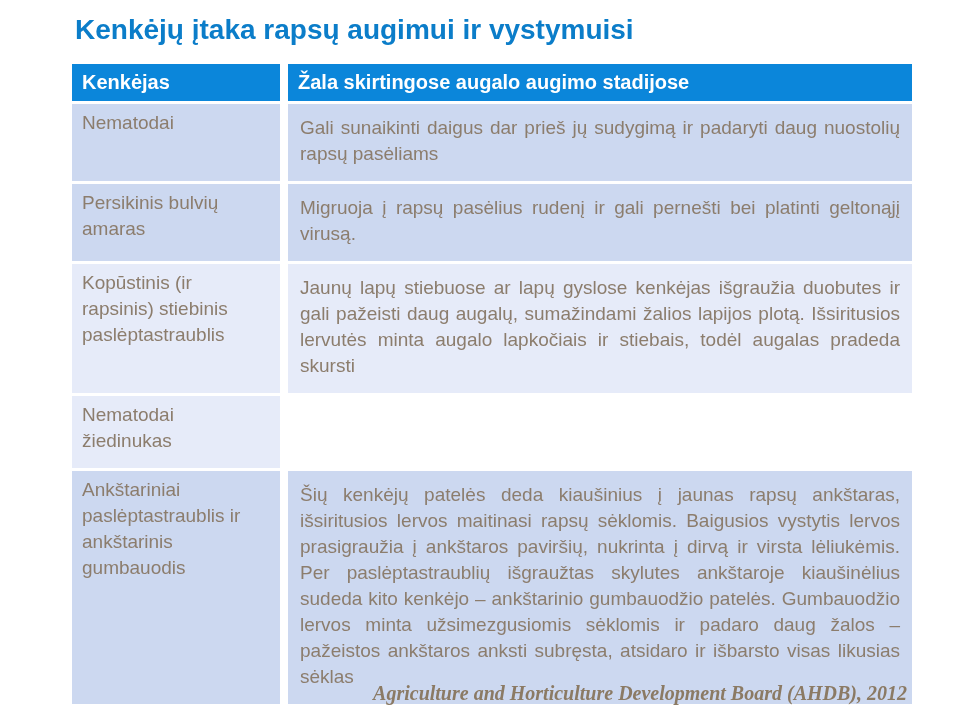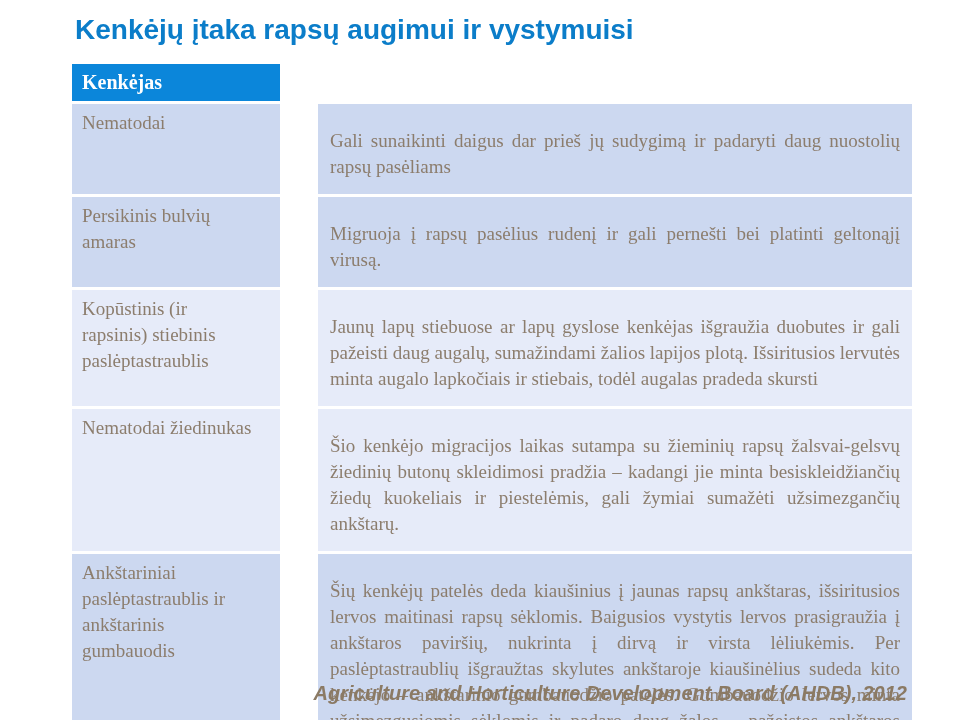--- a/index.html
+++ b/index.html
@@ -25,91 +25,90 @@
     letter-spacing: 0px;
   }
   .pest-table {
     position: absolute;
     left: 72px; top: 64px;
     width: 840px;
   }
   .t-row {
     display: grid;
     grid-template-columns: 208px 1fr;
-    column-gap: 14px;
+    column-gap: 8px;
     margin-bottom: 3px;
-    font-family: Liberation Serif, serif;
   }
   .t-row:last-child { margin-bottom: 0; }
   .cell {
     color: #8c7d6d;
     font-size: 19px;
     line-height: 26px;
   }
   .cell.pest {
     padding: 6px 24px 14px 10px;
     text-align: left;
   }
   .cell.damage {
-    padding: 24px 12px 14px 12px;
+    padding: 11px 12px 14px 12px;
     text-align: justify;
-    margin-left: 24px;
   }
   .t-row.dark  .cell { background: #ccd8f0; }
   .t-row.light .cell { background: #e6ebf9; }
   .t-row.header .cell {
     background: #0b86da;
     color: #ffffff;
     font-weight: bold;
     font-size: 20px;
     line-height: 23px;
     padding: 7px 10px 7px 10px;
     text-align: left;
   }
   .source-footer {
     position: absolute;
     right: 53px; bottom: 15px;
     font-size: 20px;
     font-weight: bold;
     font-style: italic;
     color: #8b7a64;
     white-space: nowrap;
+    font-family: Liberation Serif, serif;
   }
 </style>
 </head>
 <body>
 
 <div class="slide">
 
   <h1 class="page-title">Kenkėjų įtaka rapsų augimui ir vystymuisi</h1>
 
   <div class="pest-table">
 
     <div class="t-row header">
       <div class="cell">Kenkėjas</div>
+      <div class="cell">Žala skirtingose augalo augimo stadijose</div>
     </div>
 
     <div class="t-row dark">
       <div class="cell pest">Nematodai</div>
       <div class="cell damage">Gali sunaikinti daigus dar prieš jų sudygimą ir padaryti daug nuostolių rapsų pasėliams</div>
     </div>
 
     <div class="t-row dark">
       <div class="cell pest">Persikinis bulvių amaras</div>
       <div class="cell damage">Migruoja į rapsų pasėlius rudenį ir gali pernešti bei platinti geltonąjį virusą.</div>
     </div>
 
     <div class="t-row light">
       <div class="cell pest">Kopūstinis (ir rapsinis) stiebinis paslėptastraublis</div>
       <div class="cell damage">Jaunų lapų stiebuose ar lapų gyslose kenkėjas išgraužia duobutes ir gali pažeisti daug augalų, sumažindami žalios lapijos plotą. Išsiritusios lervutės minta augalo lapkočiais ir stiebais, todėl augalas pradeda skursti</div>
     </div>
 
     <div class="t-row light">
       <div class="cell pest">Nematodai žiedinukas</div>
-      <div class="cell damage">Šio kenkėjo migracijos laikas sutampa su žieminių rapsų žalsvai-gelsvų žiedinių butonų skleidimosi pradžia – kadangi jie minta besiskleidžiančių žiedų kuokeliais ir piestelėmis, gali žymiai sumažėti užsimezgančių ankštarų.</div>
     </div>
 
     <div class="t-row dark">
       <div class="cell pest">Ankštariniai paslėptastraublis ir ankštarinis gumbauodis</div>
       <div class="cell damage">Šių kenkėjų patelės deda kiaušinius į jaunas rapsų ankštaras, išsiritusios lervos maitinasi rapsų sėklomis. Baigusios vystytis lervos prasigraužia į ankštaros paviršių, nukrinta į dirvą ir virsta lėliukėmis. Per paslėptastraublių išgraužtas skylutes ankštaroje kiaušinėlius sudeda kito kenkėjo – ankštarinio gumbauodžio patelės. Gumbauodžio lervos minta užsimezgusiomis sėklomis ir padaro daug žalos – pažeistos ankštaros anksti subręsta, atsidaro ir išbarsto visas likusias sėklas</div>
     </div>
 
   </div>
 
   <div class="source-footer">Agriculture and Horticulture Development Board (AHDB), 2012</div>

